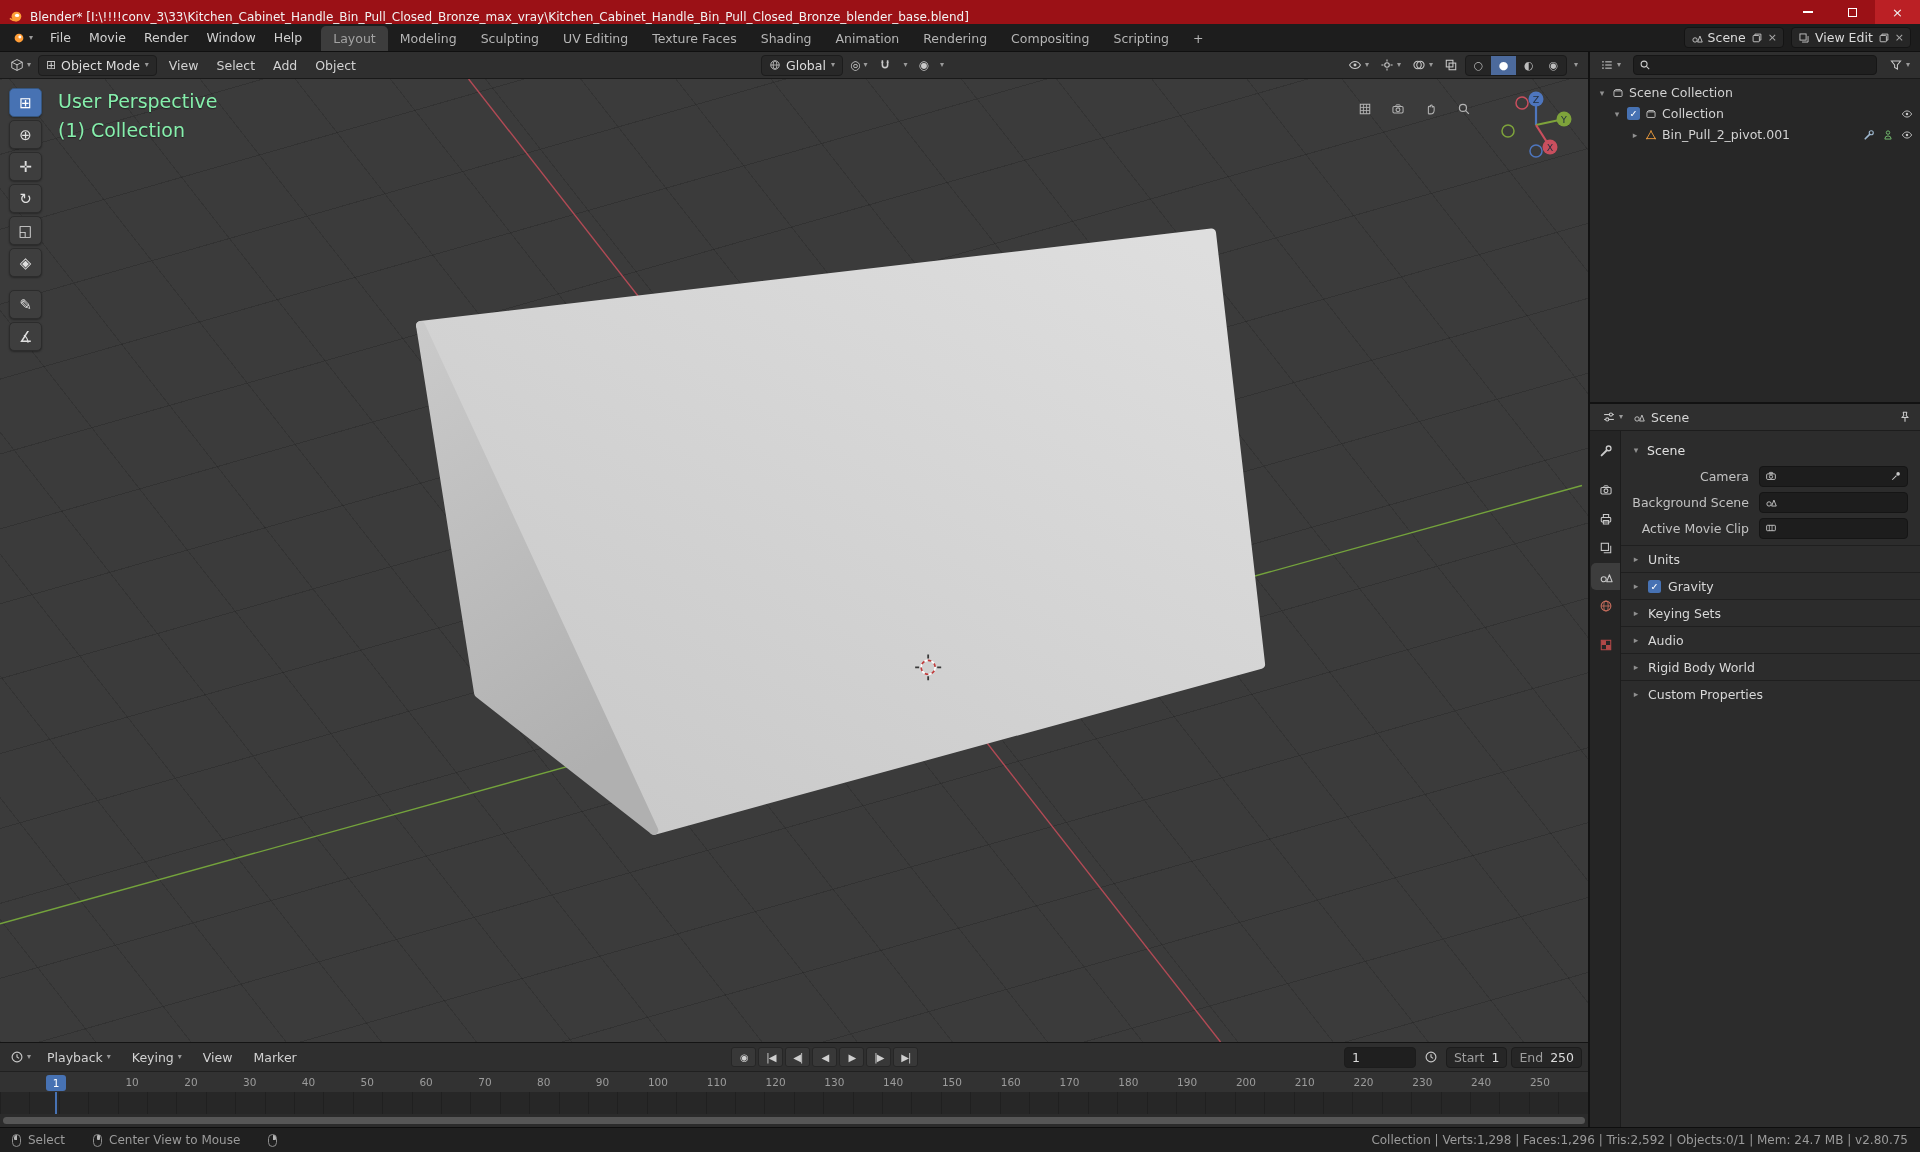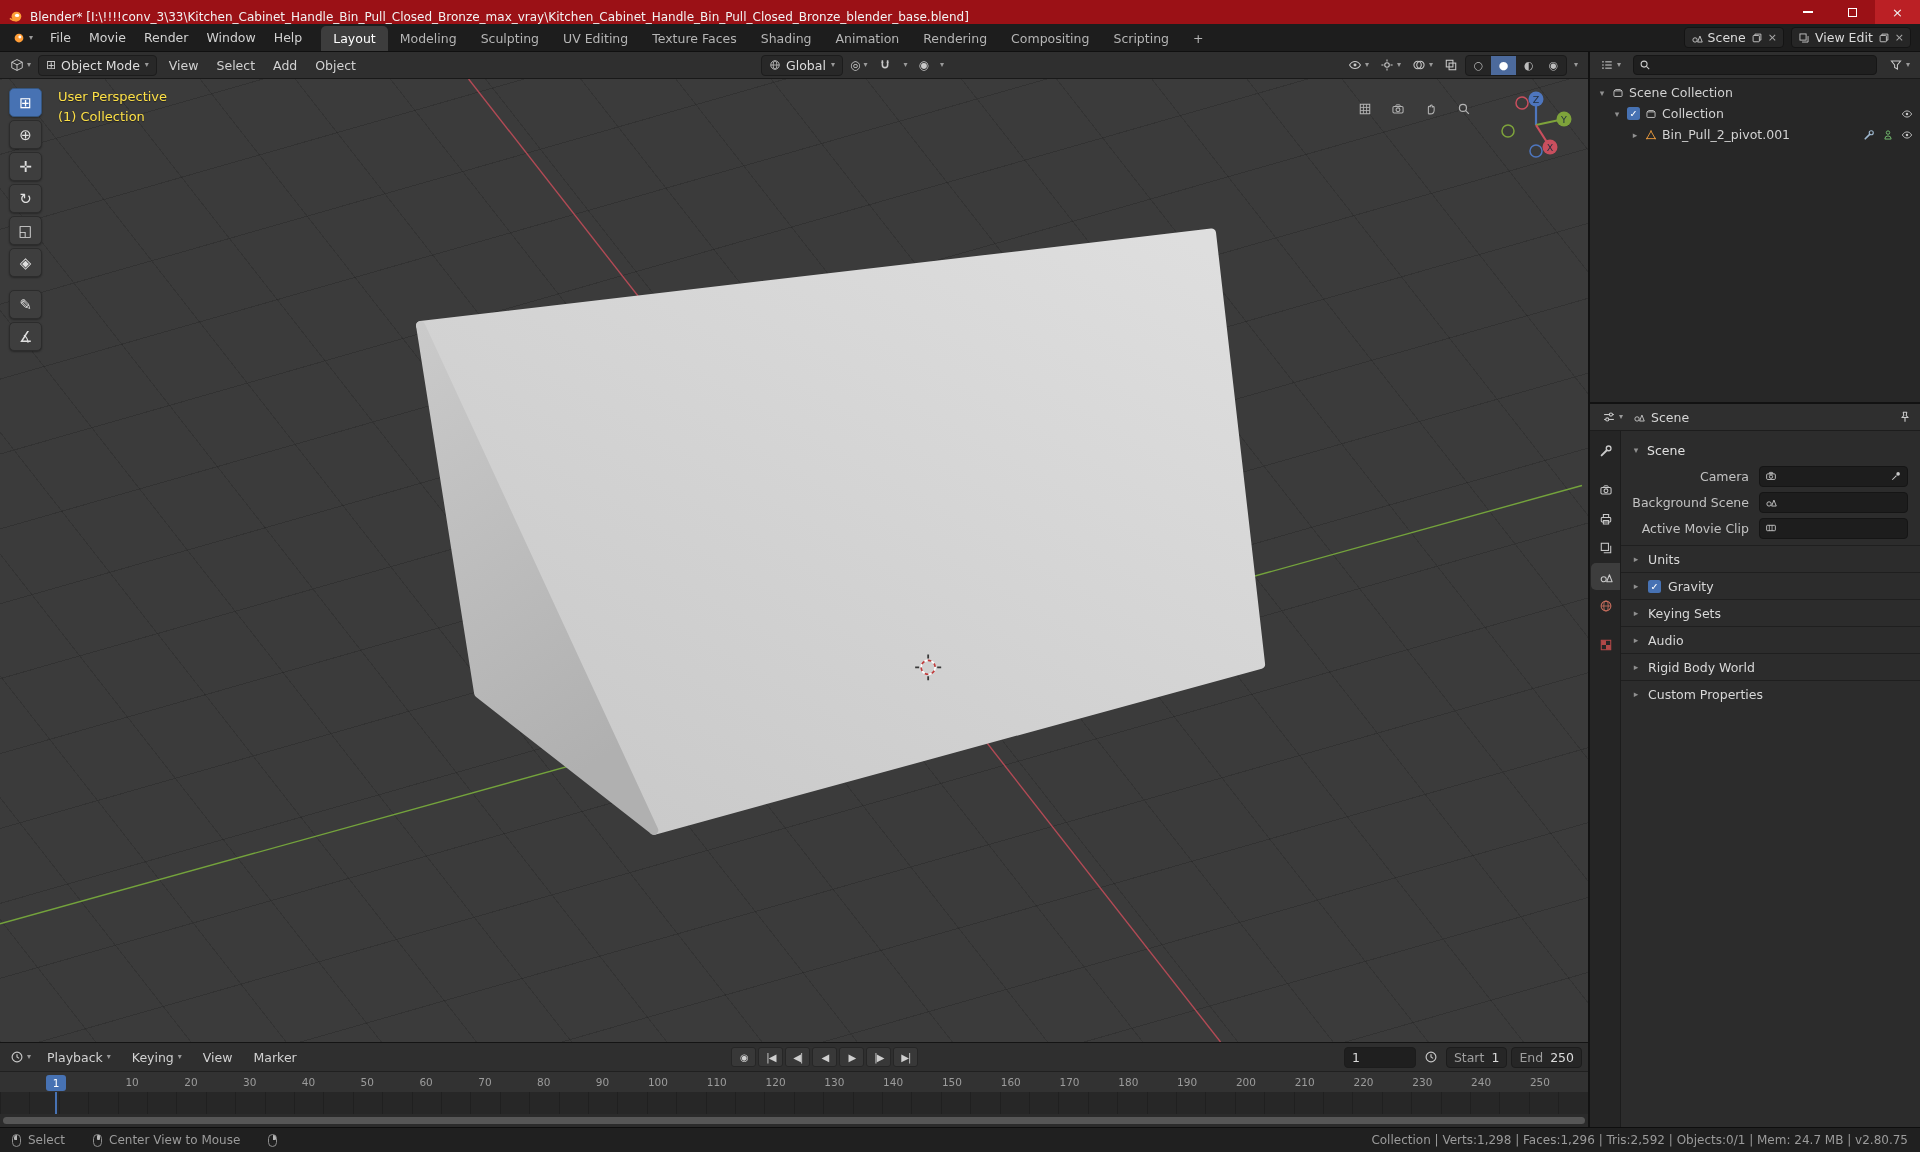--- a/index.html
+++ b/index.html
@@ -16,21 +16,21 @@
   .maxbox{ width:9px; height:9px; border:1.4px solid #fff; }
   .tb-btn.close{ background:#bb2025; }
 
   
   .topbar{ flex:0 0 28px; background:#1d1d1d; display:flex; align-items:center; border-bottom:1px solid #101010; padding:0 4px; }
   .app-menu{ display:flex; align-items:center; gap:3px; padding:0 8px; }
   .menus{ display:flex; align-items:center; height:100%; }
   .menu-item{ display:flex; align-items:center; gap:4px; padding:0 9px; color:#d2d2d2; height:100%; }
   .tabs{ display:flex; align-items:flex-end; height:100%; margin-left:10px; }
   .tab{ display:flex; align-items:center; height:25px; padding:0 12px; color:#b5b5b5; border-radius:5px 5px 0 0; }
-  .tab.active{ background:#3d3d3d; color:#ffffff; }
+  .tab.active{ background:#3d3d3d; color:#a3a3a3; }
   .topbar-right{ margin-left:auto; display:flex; align-items:center; gap:7px; padding-right:5px; }
   .idblock{ display:flex; align-items:center; gap:5px; height:21px; background:#262626; border:1px solid #141414; border-radius:4px; padding:0 6px; }
   .id-label{ color:#dcdcdc; }
   .id-btn{ display:flex; align-items:center; color:#a9a9a9; font-size:11px; }
 
   
   .main{ flex:1; display:flex; min-height:0; }
   .left-col{ flex:1; display:flex; flex-direction:column; min-width:0; }
   .right-col{ flex:0 0 332px; display:flex; flex-direction:column; border-left:2px solid #121212; min-height:0; background:#272727; }
 
@@ -48,21 +48,21 @@
 
   
   .viewport{ flex:1; position:relative; background:#3b3b3b; min-height:0; overflow:hidden; }
   .grid{ position:absolute; inset:0; pointer-events:none; }
   .grid-a{ background:repeating-linear-gradient(164deg, rgba(0,0,0,0.15) 0 1px, transparent 1px 72px); }
   .grid-b{ background:repeating-linear-gradient(52deg, rgba(0,0,0,0.13) 0 1px, transparent 1px 75px); }
   .scene{ position:absolute; inset:0; width:100%; height:100%; display:block; }
   .axis{ stroke-width:1.4; }
   .axis-x{ stroke:var(--axis-x,#b24a55); }
   .axis-y{ stroke:var(--axis-y,#74a33c); }
-  .view-info{ position:absolute; left:58px; top:8px; font-size:13px; color:#fde047; text-shadow:0 1px 1px rgba(0,0,0,.45); line-height:1.55; }
+  .view-info{ position:absolute; left:58px; top:8px; font-size:19px; color:#86efac; text-shadow:0 1px 1px rgba(0,0,0,.45); line-height:1.55; }
   .toolbar{ position:absolute; left:9px; top:9px; display:flex; flex-direction:column; gap:3px; }
   .tool{ width:33px; height:29px; display:flex; align-items:center; justify-content:center; background:#3e3e3e; border:1px solid #2c2c2c;
          border-radius:5px; color:#dfdfdf; font-size:15px; box-shadow:0 1px 2px rgba(0,0,0,.35); }
   .tool.active{ background:var(--accent,#4772b3); border-color:#35567f; color:#fff; }
   .tool.gap{ margin-top:10px; }
   .nav-btns{ position:absolute; top:18px; right:112px; display:flex; gap:9px; }
   .nbtn{ width:24px; height:24px; display:flex; align-items:center; justify-content:center; color:#cfcfcf; opacity:.85; }
   .gizmo{ position:absolute; top:4px; right:10px; width:84px; height:84px; }
   .gizmo text{ font-size:9.5px; font-family:"DejaVu Sans",sans-serif; fill:#23303f; text-anchor:middle; }
 

